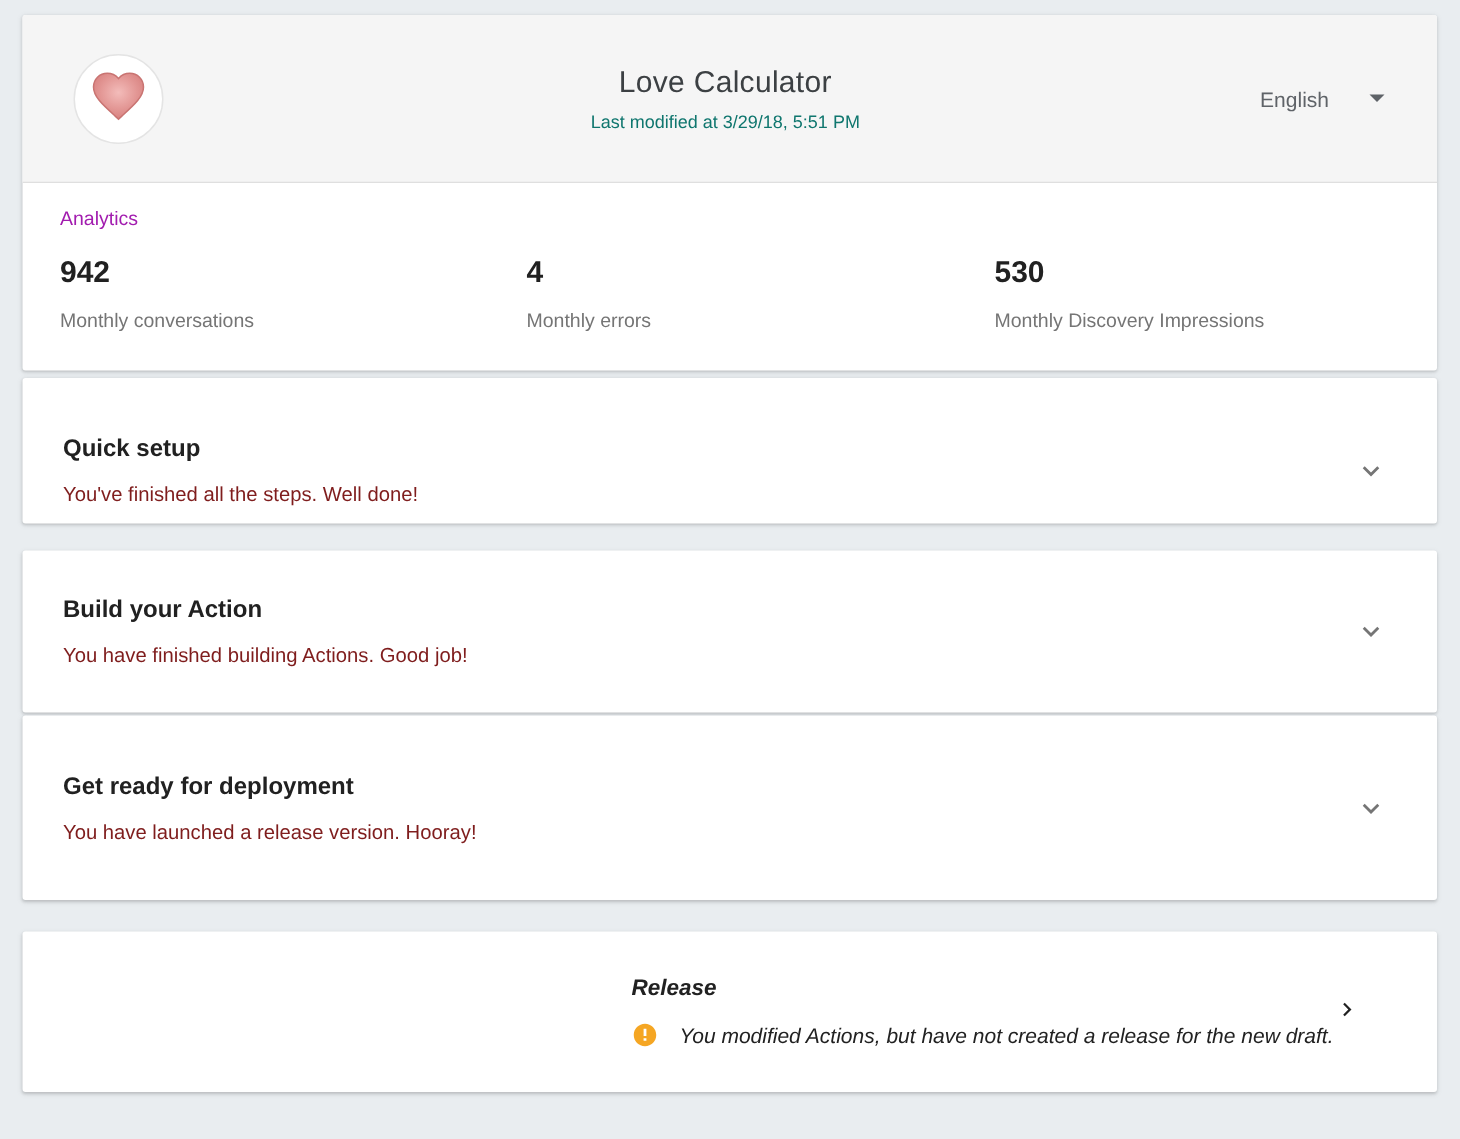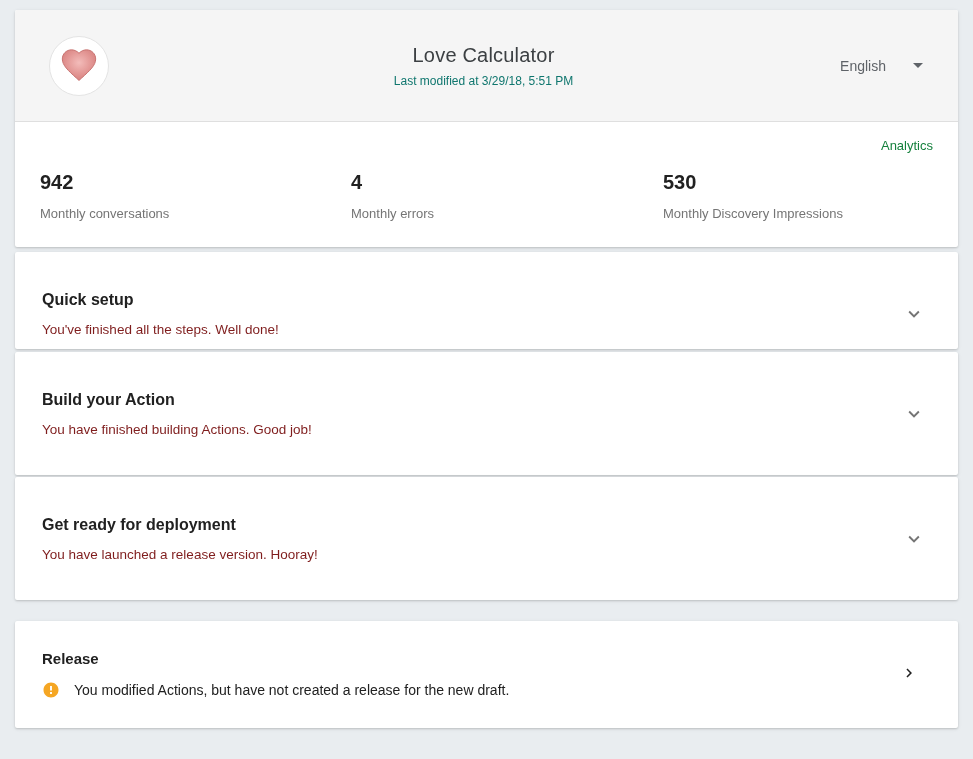--- a/index.html
+++ b/index.html
@@ -51,51 +51,52 @@
     border-left:5px solid transparent;
     border-right:5px solid transparent;
     border-top:5px solid #5f6368;
   }
 
   .analytics {
     padding:16px 25px 0;
     height:125px;
     border-radius:0 0 2px 2px;
   }
-  .analytics-heading { font-size:13px; color:#15803d;text-align:right; }
+  .analytics-heading { font-size:13px; color:#a21caf; }
   .metrics {
     display:grid;
     grid-template-columns:311px 312px auto;
     margin-top:18px;
   }
   .metric-value { font-size:20px; font-weight:700; color:#212121; }
   .metric-label { font-size:13px; color:#757575; margin-top:12px; }
 
   
   .panel {
     display:flex; align-items:center; justify-content:space-between;
     padding:0 33px 0 27px;
     cursor:pointer;
   }
   .panel-1 { height:97px; margin-top:5px; }
   .panel-1 .panel-content, .panel-1 .chev { margin-top:26px; }
-  .panel-2 { height:123px; margin-top:3px; }
+  .panel-2 { height:108px; margin-top:18px; }
   .panel-3 { height:123px; margin-top:2px; }
   .panel-title { font-size:16px; font-weight:700; color:#212121; }
   .panel-subtitle { font-size:13.5px; color:#7f1d1d; margin-top:13px; }
   .chev { width:22px; height:22px; flex:0 0 auto; }
   .chev svg { width:22px; height:22px; display:block; }
 
   
   .release-card {
     margin-top:21px;
     height:107px;
-    display:flex; align-items:center; justify-content:space-between;
-    padding:0 36px 0 27px;
+    display:flex; align-items:center; justify-content:flex-end;
+    padding:0 47px 0 27px;
     cursor:pointer;
+    font-style:italic;
   }
   .release-title { font-size:15px; font-weight:700; color:#212121; }
   .release-row { display:flex; align-items:center; margin-top:14px; }
   .warn { width:18px; height:18px; flex:0 0 auto; }
   .warn svg { width:18px; height:18px; display:block; }
   .release-message { font-size:14px; color:#212121; margin-left:14px; }
   .chev-right svg { width:18px; height:18px; display:block; }
 </style>
 </head>
 <body>

